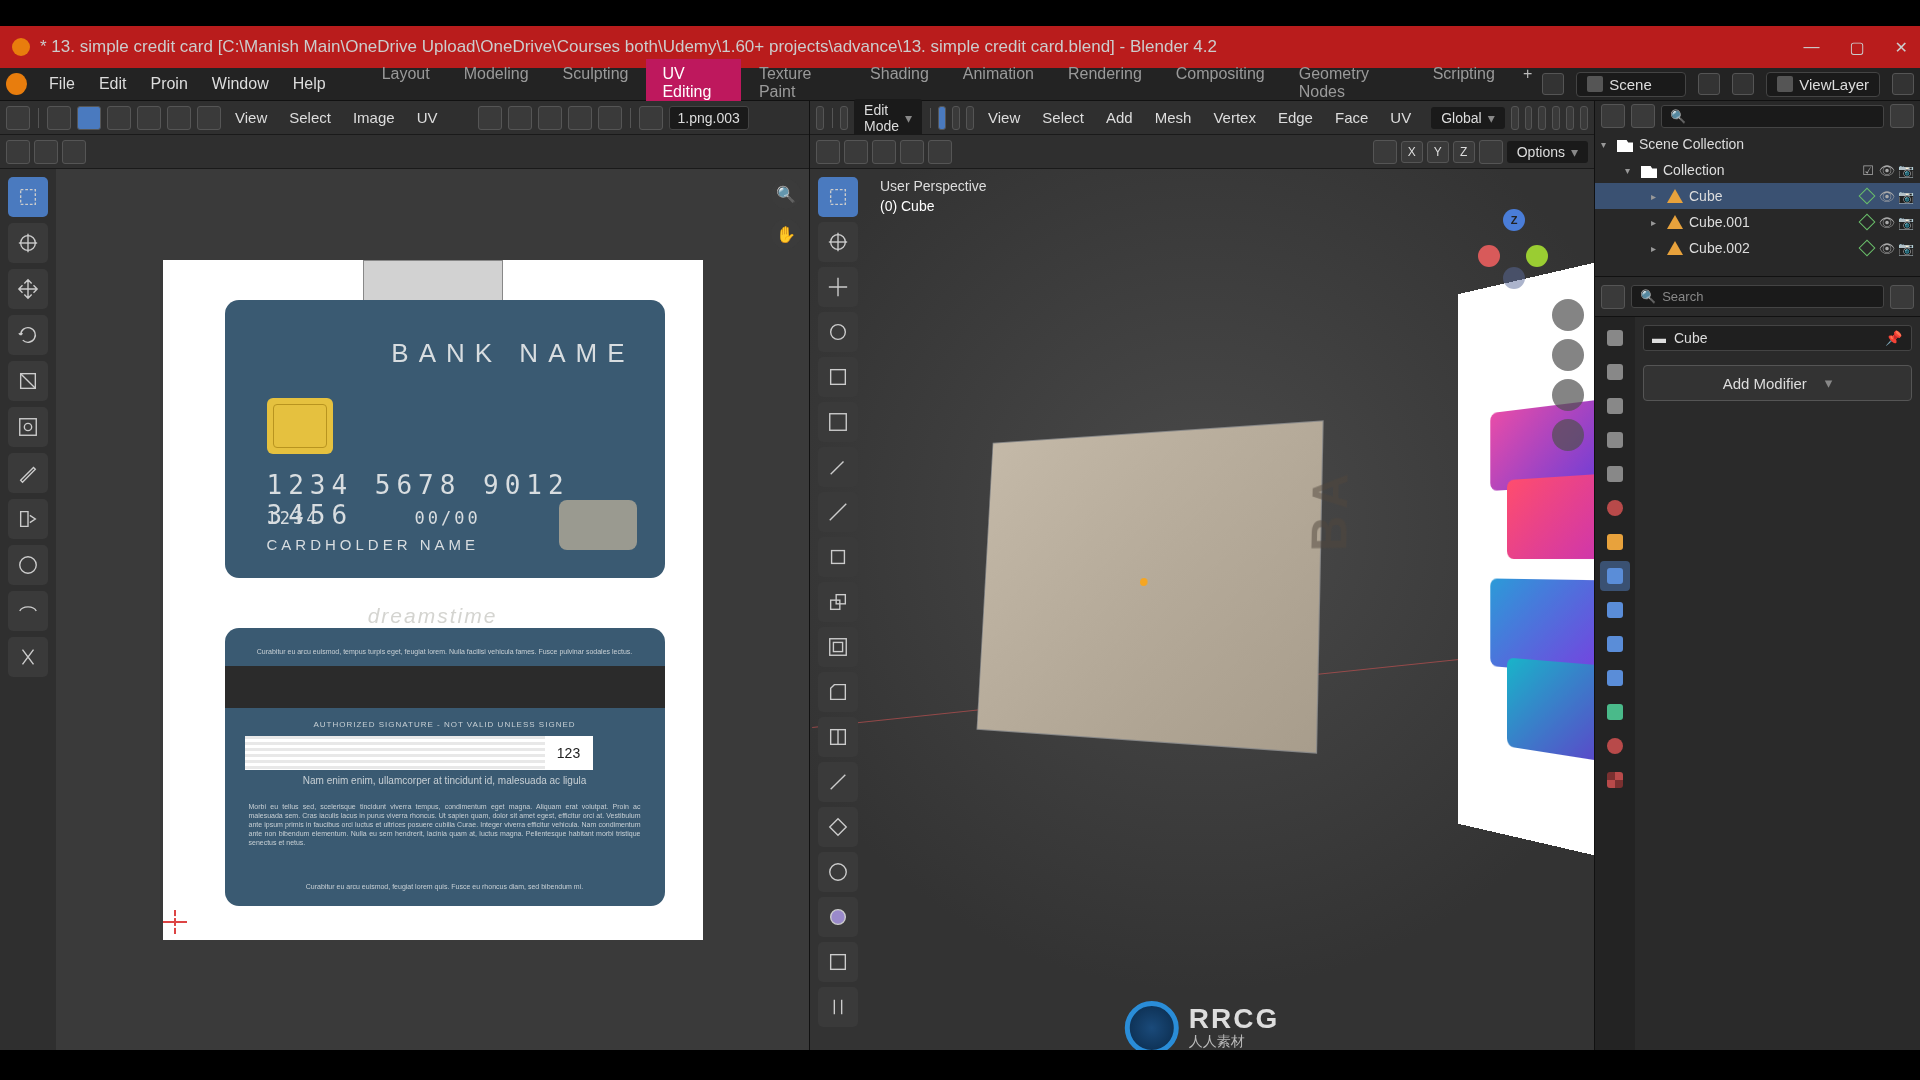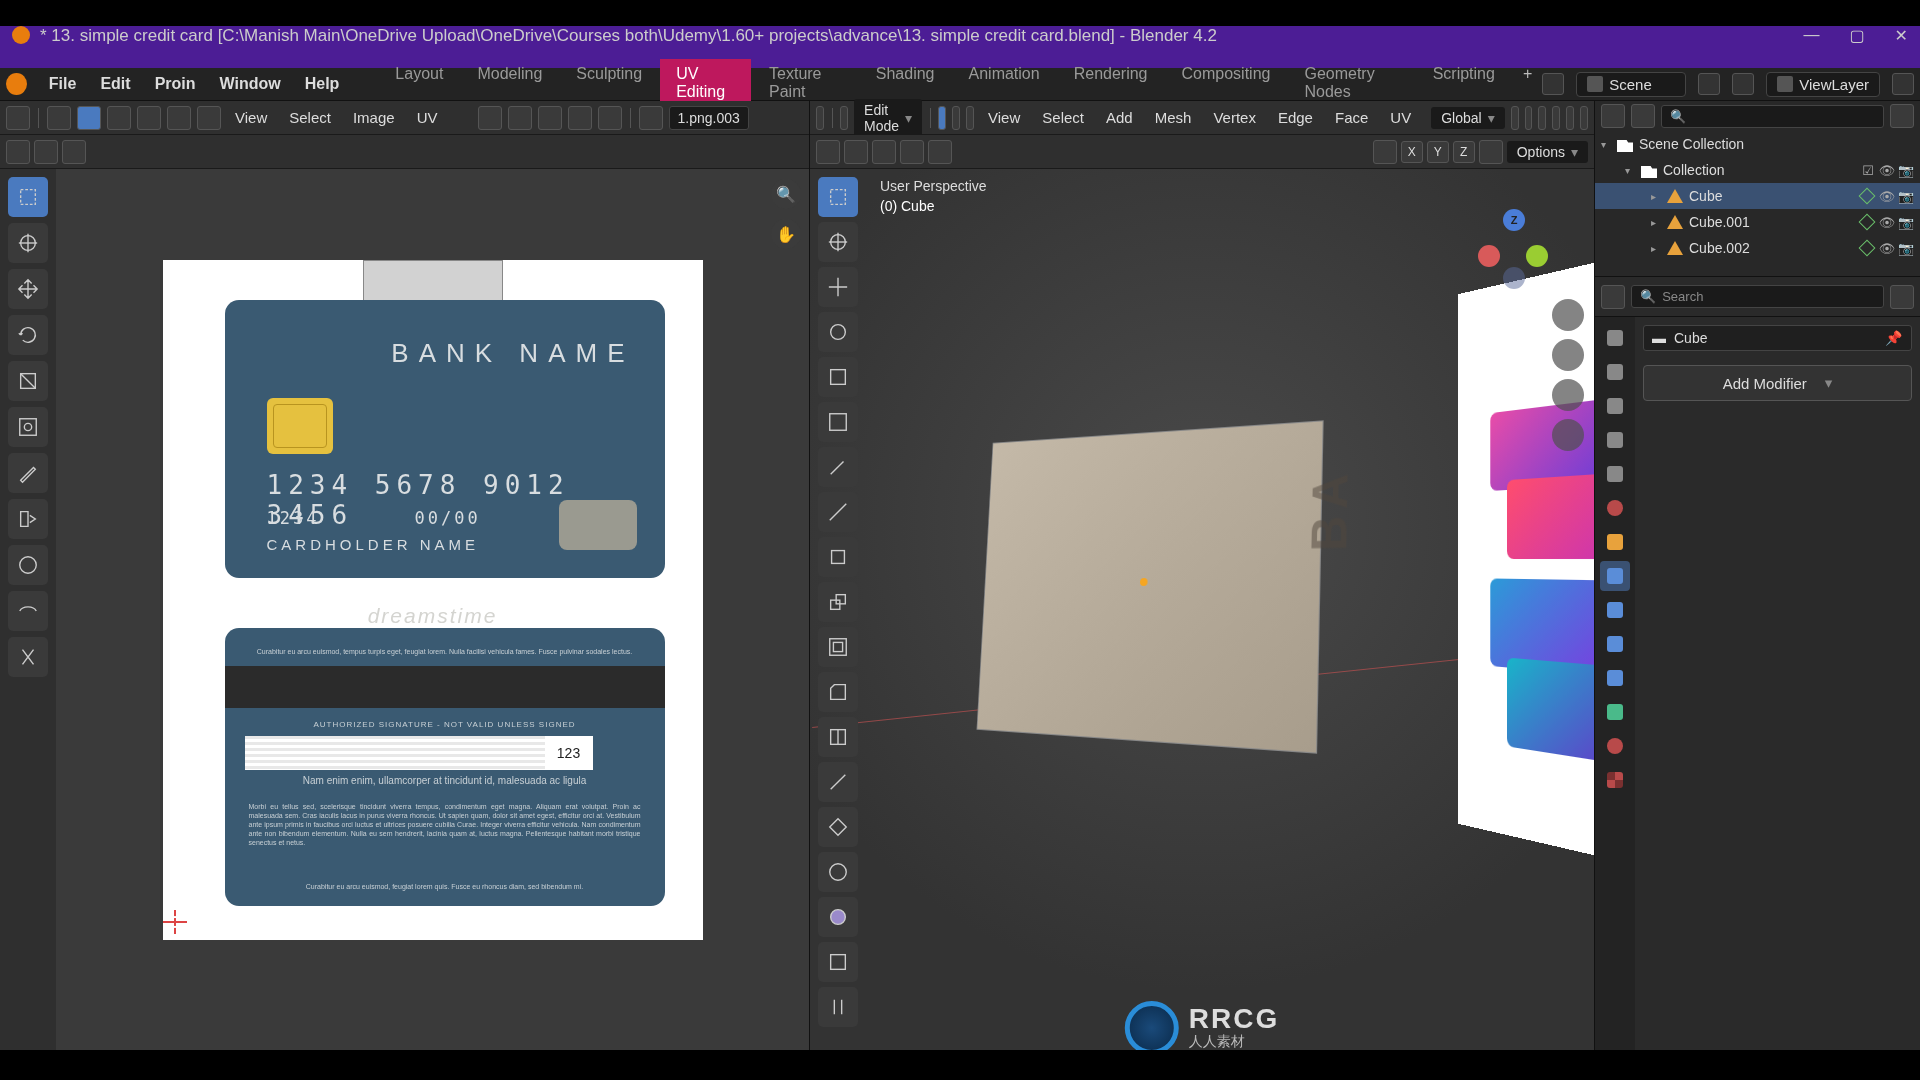--- a/index.html
+++ b/index.html
@@ -1,27 +1,27 @@
 <!DOCTYPE html>
 <html><head>
 <meta charset="utf-8">
 <style>
 * { margin: 0; padding: 0; box-sizing: border-box; font-family: Arial, sans-serif; }
 body { background: #040404; color: #ddd; width: 1920px; height: 1080px; overflow: hidden; position: relative; }
 
 
-.titlebar { height: 42px; background: #4c1d95; display: flex; align-items: flex-start; padding: 0 12px; color: #ccc; font-size: 17px; }
+.titlebar { height: 42px; background: #b91c1c; display: flex; align-items: center; padding: 0 12px; color: #ccc; font-size: 17px; }
 .titlebar .logo { width: 18px; height: 18px; background: #e87d0d; border-radius: 50%; margin-right: 10px; }
 .titlebar .win-ctrls { margin-left: auto; display: flex; gap: 30px; }
 .titlebar .win-ctrls span { cursor: pointer; font-size: 16px; }
 
 
 .topmenu { height: 33px; background: #232323; display: flex; align-items: center; padding: 0 6px; border-bottom: 1px solid #111; }
 .topmenu .blender-icon { width: 22px; height: 22px; background: #e87d0d; border-radius: 50%; margin-right: 12px; }
-.topmenu .menu-grp { display: flex; gap: 4px; font-weight: bold; }
+.topmenu .menu-grp { display: flex; gap: 4px; }
 .topmenu .menu-item { padding: 4px 10px; font-size: 16px; color: #ddd; cursor: pointer; }
 .topmenu .workspace-tabs { display: flex; margin-left: 30px; gap: 2px; }
 .topmenu .ws-tab { padding: 6px 16px; font-size: 16px; color: #9a9a9a; cursor: pointer; }
 .topmenu .ws-tab.active { color: #fff; border-bottom: 2px solid #4a90d9; background: #be185d; }
 .topmenu .plus-tab { padding: 6px 10px; color: #bbb; cursor: pointer; }
 .topmenu .scene-ctrls { margin-left: auto; display: flex; align-items: center; gap: 12px; }
 .topmenu .scene-field { background: #1a1a1a; border: 1px solid #444; padding: 3px 10px; border-radius: 4px; font-size: 15px; min-width: 110px; display: flex; align-items: center; gap: 6px; }
 .topmenu .scene-field .ic { width: 16px; height: 16px; background: #555; border-radius: 2px; }
 .topmenu .sc-btn { width: 22px; height: 22px; background: #333; border: 1px solid #555; border-radius: 3px; }
 

